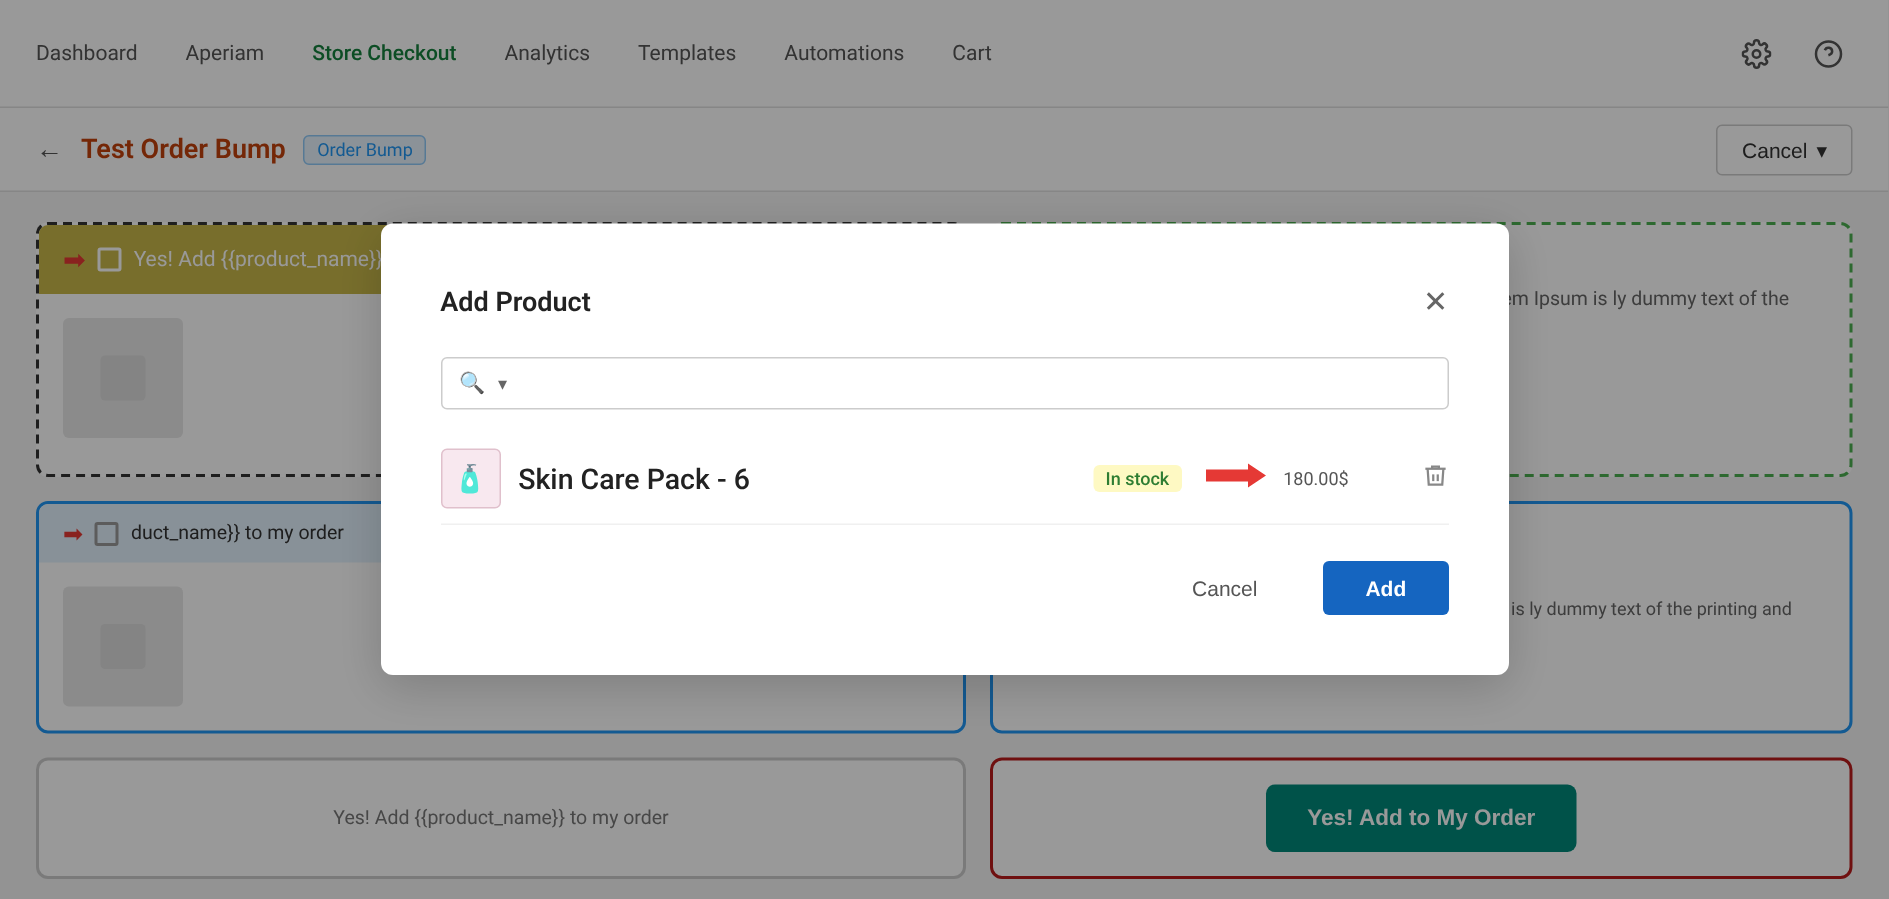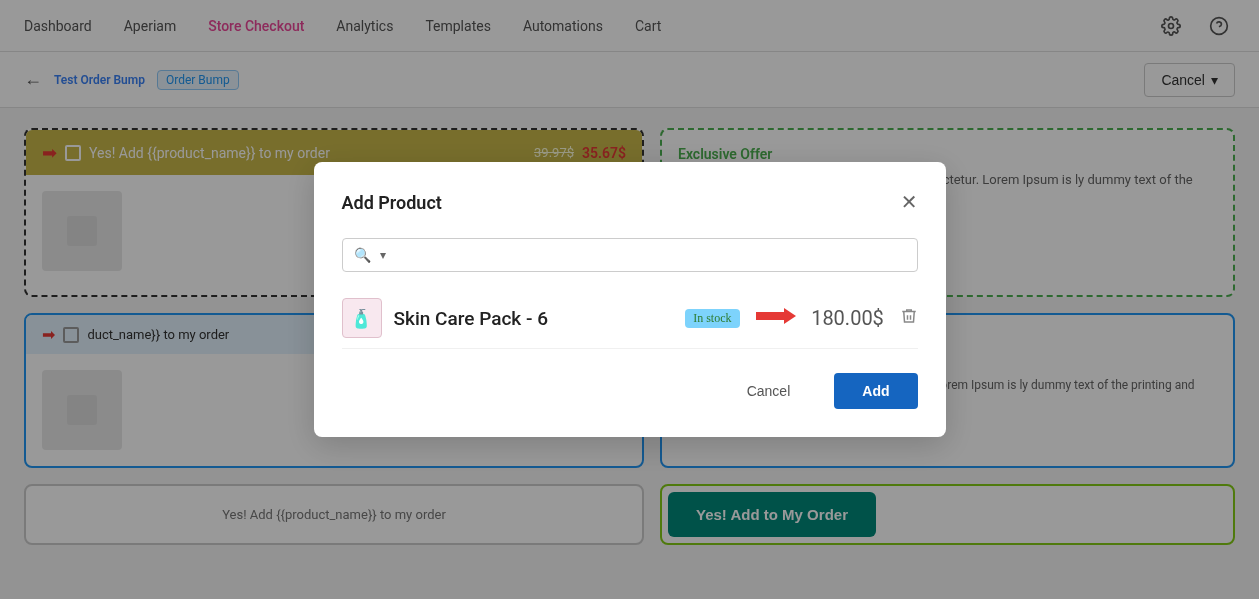--- a/index.html
+++ b/index.html
@@ -5,42 +5,42 @@
     * { box-sizing: border-box; margin: 0; padding: 0; }
     body { font-family: -apple-system, BlinkMacSystemFont, 'Segoe UI', Roboto, sans-serif; background: #f5f5f5; color: #333; font-size: 14px; }
 
     
     .topnav {
       background: #fff;
       border-bottom: 1px solid #e0e0e0;
       display: flex;
       align-items: center;
       padding: 0 24px;
-      height: 52px;
+      height: 72px;
       justify-content: space-between;
     }
     .topnav-left { display: flex; align-items: center; gap: 32px; }
     .nav-item { color: #555; cursor: pointer; font-size: 14px; text-decoration: none; }
-    .nav-item.active { color: #ec4899; font-weight: 500; }
+    .nav-item.active { color: #15803d; font-weight: 500; }
     .topnav-right { display: flex; align-items: center; gap: 16px; }
     .icon-btn { background: none; border: none; cursor: pointer; color: #555; font-size: 20px; display: flex; align-items: center; justify-content: center; width: 32px; height: 32px; border-radius: 50%; }
 
     
     .subheader {
       background: #fff;
       border-bottom: 1px solid #e0e0e0;
       padding: 0 24px;
       height: 56px;
       display: flex;
       align-items: center;
       justify-content: space-between;
     }
     .subheader-left { display: flex; align-items: center; gap: 12px; }
     .back-btn { background: none; border: none; cursor: pointer; color: #555; font-size: 18px; }
-    .page-title { font-size: 12px; font-weight: 600; color: #3b82f6; }
+    .page-title { font-size: 18px; font-weight: 600; color: #c2410c; }
     .badge { background: #e8f4fd; color: #2196f3; border: 1px solid #90caf9; border-radius: 4px; padding: 2px 8px; font-size: 12px; }
     .actions-btn {
       display: flex; align-items: center; gap: 6px;
       border: 1px solid #ccc; background: #fff; padding: 8px 16px;
       border-radius: 4px; cursor: pointer; font-size: 14px; color: #333;
     }
 
     
     .main-content {
       padding: 20px 24px;
@@ -124,27 +124,27 @@
       border-radius: 8px;
       background: #fff;
       padding: 12px 16px;
       display: flex;
       align-items: center;
       justify-content: center;
     }
     .card-bottom-text { color: #777; font-size: 13px; }
     .card-right-cta {
       flex: 1;
-      border: 2px solid #84cc16;
-      border-radius: 8px;
-      background: #fff;
-      padding: 6px;
+      border: 2px solid #b91c1c;
+      border-radius: 8px;
+      background: #fff;
+      padding: 16px;
       display: flex;
       flex-direction: column;
-      align-items: flex-start;
+      align-items: center;
       justify-content: flex-end;
     }
     .cta-btn {
       background: #00897b;
       color: #fff;
       border: none;
       border-radius: 6px;
       padding: 14px 28px;
       font-size: 15px;
       font-weight: 600;
@@ -157,23 +157,23 @@
       top: 0; left: 0; right: 0; bottom: 0;
       background: rgba(0,0,0,0.4);
       display: flex;
       align-items: center;
       justify-content: center;
       z-index: 1000;
     }
     .modal {
       background: #fff;
       border-radius: 8px;
-      width: 632px;
+      width: 752px;
       max-width: 95vw;
-      padding: 28px;
+      padding: 40px;
       box-shadow: 0 8px 32px rgba(0,0,0,0.18);
       position: relative;
     }
     .modal-header {
       display: flex;
       align-items: center;
       justify-content: space-between;
       margin-bottom: 24px;
     }
     .modal-title { font-size: 18px; font-weight: 600; color: #222; }
@@ -216,23 +216,23 @@
     .product-thumb {
       width: 40px; height: 40px;
       background: #f8e8ef;
       border-radius: 4px;
       border: 1px solid #e0c0cc;
       flex-shrink: 0;
       display: flex; align-items: center; justify-content: center;
       font-size: 18px;
     }
     .product-name { font-size: 19px; color: #222; font-weight: 500; flex: 1; }
-    .in-stock-badge { background: #7dd3fc; color: #2e7d32; border-radius: 4px; padding: 2px 8px; font-size: 12px; font-weight: 500; font-family: Liberation Serif, serif; }
+    .in-stock-badge { background: #fef9c3; color: #2e7d32; border-radius: 4px; padding: 2px 8px; font-size: 12px; font-weight: 500; }
     .arrow-indicator { color: #e53935; font-size: 24px; margin-left: 4px; }
-    .product-price { color: #555; font-size: 20px; min-width: 80px; text-align: center; }
+    .product-price { color: #555; font-size: 12px; min-width: 80px; text-align: left; }
     .delete-btn { background: none; border: none; cursor: pointer; color: #888; font-size: 16px; }
 
     
     .modal-footer {
       display: flex;
       align-items: center;
       justify-content: flex-end;
       gap: 24px;
       margin-top: 24px;
     }

